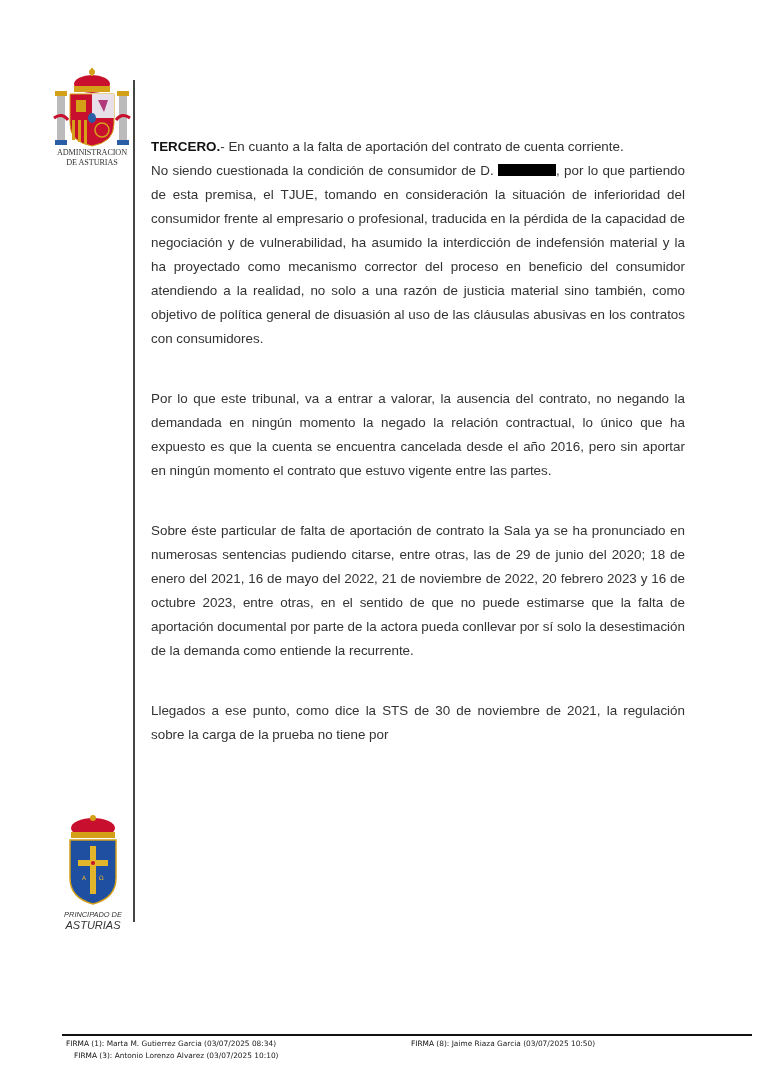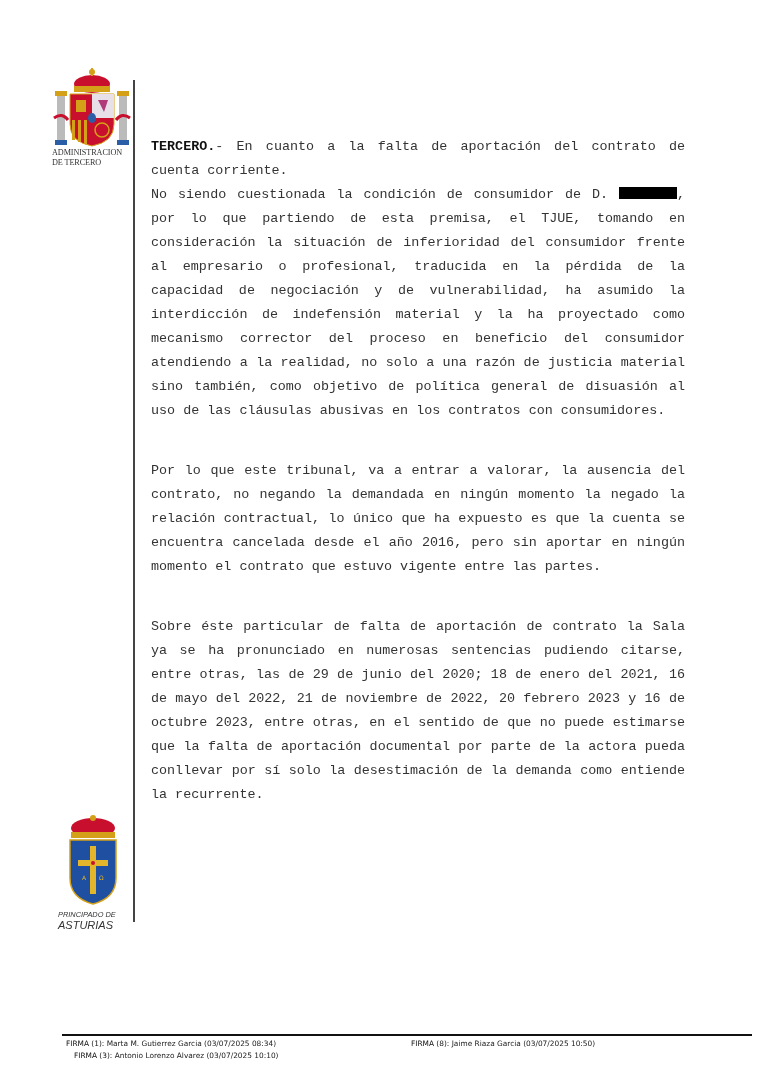--- a/index.html
+++ b/index.html
@@ -1,30 +1,30 @@
 <!DOCTYPE html>
 <html><head>
   <meta charset="utf-8">
   <style>
     html, body { margin:0; padding:0; background:#ffffff; }
     body { width:768px; height:1086px; position:relative; overflow:hidden; }
     .page { position:absolute; left:0; top:0; width:768px; height:1086px; background:#fff; }
 
     .logo-justicia { position:absolute; left:52px; top:66px; width:80px; height:108px; }
     .logo-asturias { position:absolute; left:58px; top:814px; width:70px; height:120px; }
-    .logo-caption { position:absolute; left:0; width:100%; text-align:left; color:#333; }
+    .logo-caption { position:absolute; left:0; width:100%; text-align:center; color:#333; }
     .just-cap { top:82px; font-family:"Liberation Serif", serif; font-size:8.2px; line-height:9.5px; letter-spacing:-0.1px; }
     .ast-cap { top:96px; font-family:"Liberation Sans", sans-serif; font-size:7.4px; line-height:10px;font-style:italic; }
     .ast-cap .big { font-size:11px; }
 
     .vrule { position:absolute; left:133px; top:80px; width:1.5px; height:842px; background:#444; }
 
     .body-text {
       position:absolute; left:151px; top:135px; width:534px;
-      font-family:Liberation Mono, monospace; font-size:13.4px; line-height:24px;
+      font-family:Liberation Sans, sans-serif; font-size:13.4px; line-height:24px;
       color:#333; text-align:justify;
     }
     .body-text p { margin:0; }
     .body-text p + p { margin-top:36px; }
     .body-text .tight { margin-top:0 !important; }
     .bold { font-weight:bold; color:#111; }
     .redacted { display:inline-block; width:58px; height:12px; background:#000; vertical-align:-1px; }
 
     .footer-rule { position:absolute; left:62px; top:1034px; width:690px; height:1.5px; background:#111; }
     .footer { position:absolute; left:66px; top:1038px; width:690px;
@@ -61,31 +61,32 @@
       <g fill="#d4a017">
         <rect x="20" y="54" width="3" height="20"></rect>
           <rect x="26" y="54" width="3" height="22"></rect>
         <rect x="32" y="54" width="3" height="24"></rect>
       </g>
       <circle cx="50" cy="64" r="7" fill="none" stroke="#d4a017" stroke-width="1.5"></circle>
       <ellipse cx="40" cy="52" rx="4" ry="5" fill="#2a5fa8"></ellipse>
     </svg>
     <div class="logo-caption just-cap">
       <div>ADMINISTRACION</div>
-      <div>DE TERCERO</div>
+      <div>DE ASTURIAS</div>
     </div>
   </div>
 
   <div class="vrule"></div>
 
   <div class="body-text">
     <p><span class="bold">TERCERO.</span><span>- En cuanto a la falta de aportación del contrato de cuenta corriente.</span></p>
     <p class="tight"><span>No siendo cuestionada la condición de consumidor de D. </span><span class="redacted"></span><span>, por lo que partiendo de esta premisa, el TJUE, tomando en consideración la situación de inferioridad del consumidor frente al empresario o profesional, traducida en la pérdida de la capacidad de negociación y de vulnerabilidad, ha asumido la interdicción de indefensión material y la ha proyectado como mecanismo corrector del proceso en beneficio del consumidor atendiendo a la realidad, no solo a una razón de justicia material sino también, como  objetivo de política general de disuasión  al uso de las cláusulas abusivas en  los contratos con consumidores.</span></p>
     <p>Por lo que este tribunal, va a  entrar a valorar,  la ausencia del contrato,  no negando la demandada en ningún momento la negado la relación contractual,  lo  único que ha expuesto es que la cuenta se encuentra cancelada desde el año 2016, pero sin aportar en ningún momento el contrato que estuvo vigente entre las partes.</p>
     <p>Sobre éste particular de falta de aportación de contrato la Sala ya se ha pronunciado en numerosas sentencias pudiendo citarse, entre otras,  las de 29 de junio del 2020; 18 de enero del 2021,  16 de mayo del 2022, 21 de noviembre de 2022, 20 febrero 2023 y 16 de octubre 2023, entre otras, en el sentido de que no puede estimarse que la falta de aportación documental por parte de la actora pueda conllevar por sí solo la desestimación de la demanda como entiende la recurrente.</p>
+    <p>Llegados a ese punto, como dice la STS de 30 de noviembre de 2021, la regulación sobre la carga de la prueba no tiene por</p>
   </div>
 
   <div class="logo-asturias">
     <svg width="70" height="94" viewBox="0 0 70 94">
       <ellipse cx="35" cy="14" rx="22" ry="10" fill="#c8102e"></ellipse>
       <rect x="13" y="18" width="44" height="6" fill="#d4a017"></rect>
       <circle cx="35" cy="4" r="3" fill="#d4a017"></circle>
       <path d="M12 26 H58 V64 Q58 84 35 90 Q12 84 12 64 Z" fill="#1f4fa0" stroke="#d4a017" stroke-width="1.5"></path>
       <rect x="32" y="32" width="6" height="48" fill="#e3b52a"></rect>
       <rect x="20" y="46" width="30" height="6" fill="#e3b52a"></rect>

